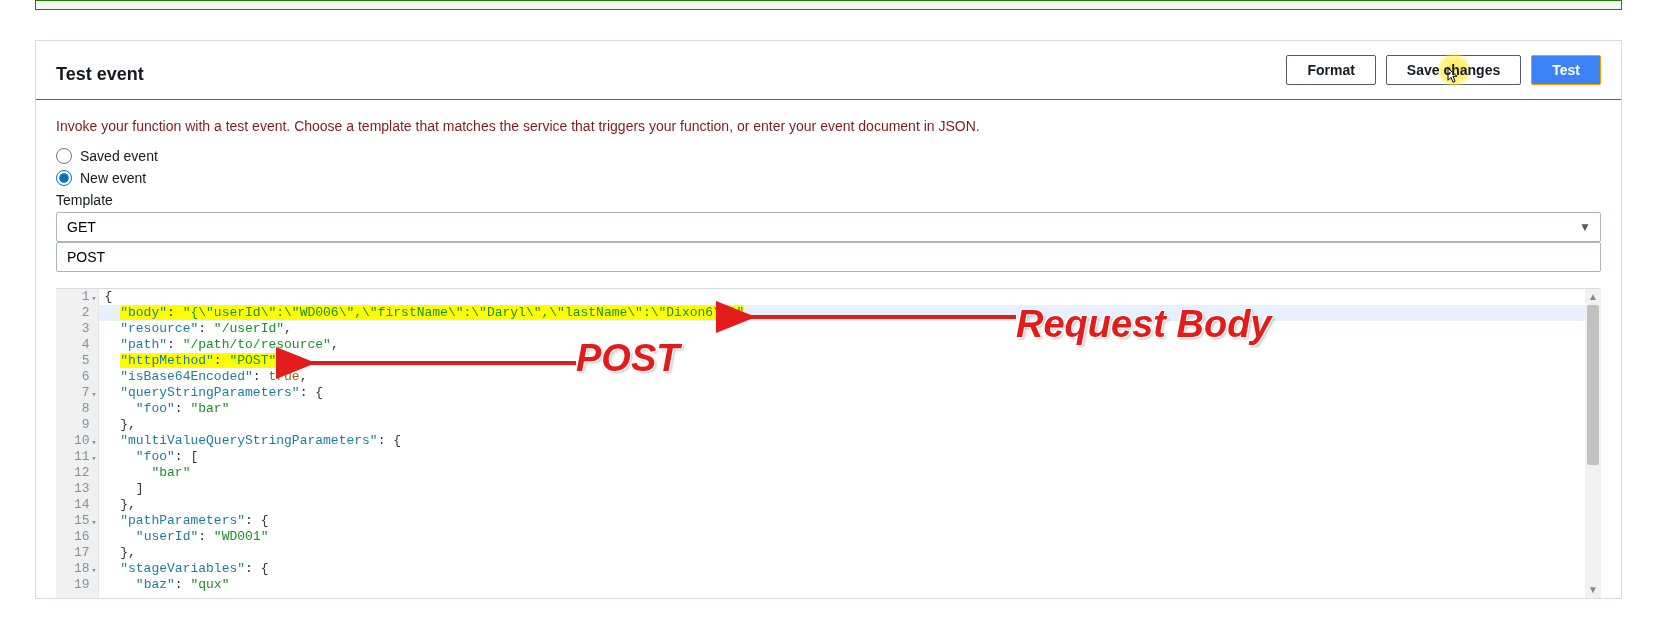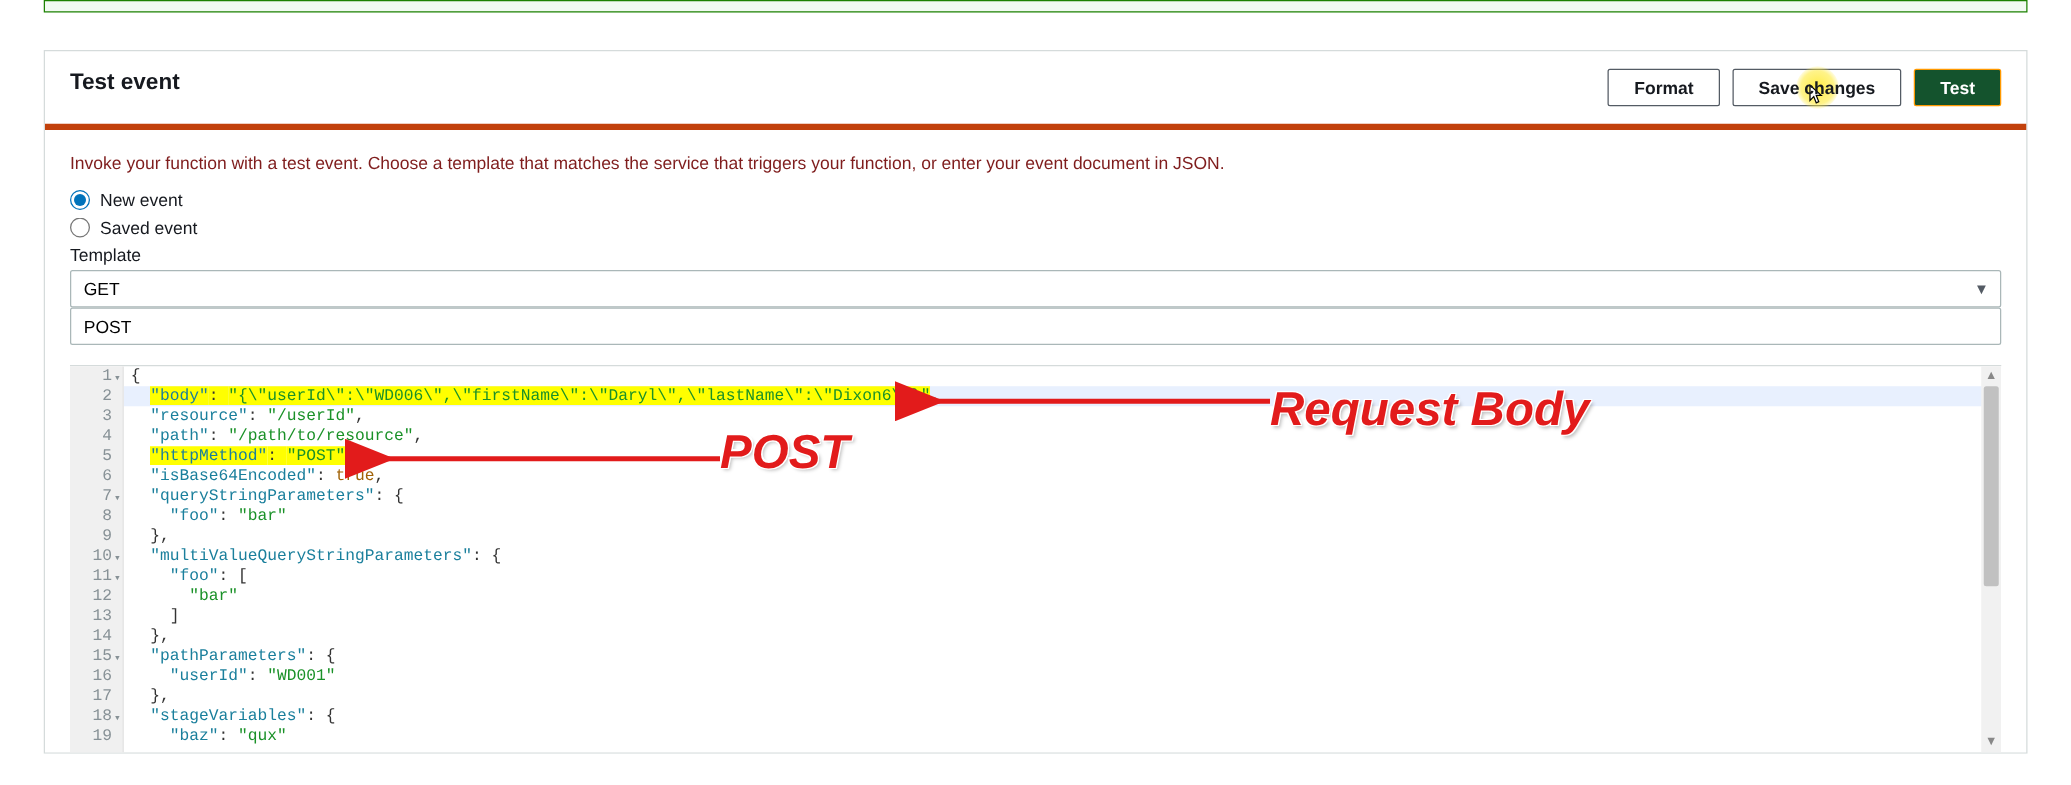--- a/index.html
+++ b/index.html
@@ -18,45 +18,45 @@
     height: 10px;
     margin: 0 0 30px 0;
     border-radius: 0;
   }
   .panel {
     border: 1px solid #d5dbdb;
     background: #fff;
   }
   .panel-header {
     display: flex;
-    align-items: flex-start;
+    align-items: flex-end;
     justify-content: space-between;
     padding: 14px 20px;
-    border-bottom: 5px solid #c2410c;
+    border-bottom: 1px solid #c2410c;
   }
   .panel-title {
     font-size: 18px;
     font-weight: 700;
     color: #16191f;
   }
   .btn-row { display: flex; gap: 10px; align-items: center; }
   .btn {
     font-family: inherit;
     font-size: 14px;
     font-weight: 700;
     padding: 6px 20px;
     border: 1px solid #545b64;
     background: #fff;
     color: #16191f;
     cursor: pointer;
     border-radius: 2px;
     position: relative;
   }
   .btn-primary {
-    background: #14532d;
+    background: #3b82f6;
     border-color: #ff9900;
     color: #fff;
   }
   .save-highlight {
     position: absolute;
     width: 34px; height: 34px;
     border-radius: 50%;
     background: radial-gradient(circle, rgba(255,235,59,0.95) 0%, rgba(255,235,59,0.6) 55%, rgba(255,235,59,0) 75%);
     left: 50%; top: 50%;
     transform: translate(-50%, -50%);
@@ -239,26 +239,26 @@
           </span>
         </button>
         <button class="btn btn-primary">Test</button>
       </div>
     </div>
 
     <div class="panel-body">
       <p class="description">Invoke your function with a test event. Choose a template that matches the service that triggers your function, or enter your event document in JSON.</p>
 
       <label class="radio-row">
+        <input type="radio" name="evt" style="">
+        <span>Saved event</span>
+      </label>
+      <label class="radio-row">
         <input type="radio" name="evt" checked="" style="">
         <span>New event</span>
-      </label>
-      <label class="radio-row">
-        <input type="radio" name="evt" style="">
-        <span>Saved event</span>
       </label>
 
       <label class="form-label">Template</label>
       <div class="select-wrap">
         <button class="select-field">GET</button>
         <span class="select-caret">▼</span>
       </div>
 
       <input type="text" class="text-input" value="POST" style="">
 

